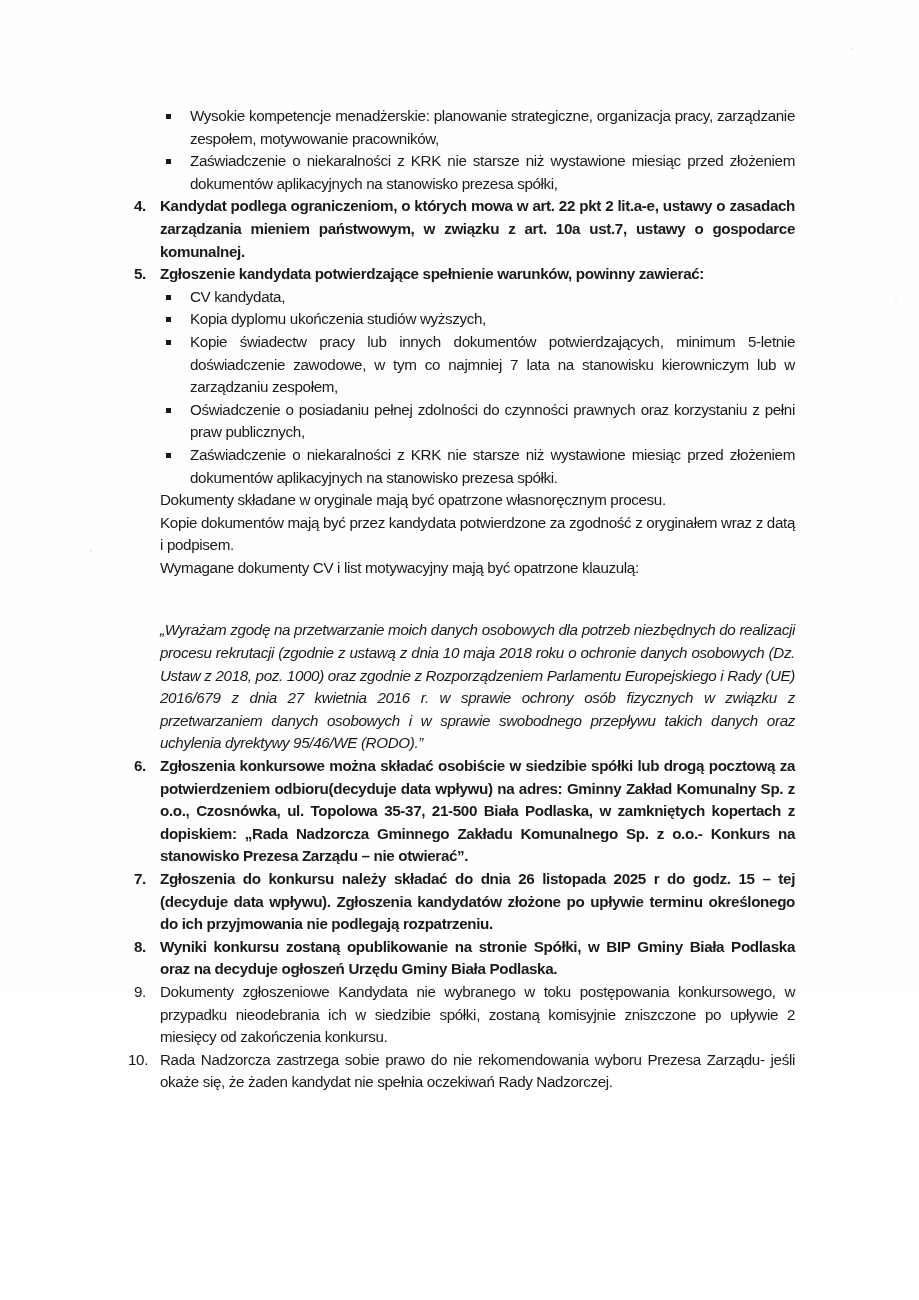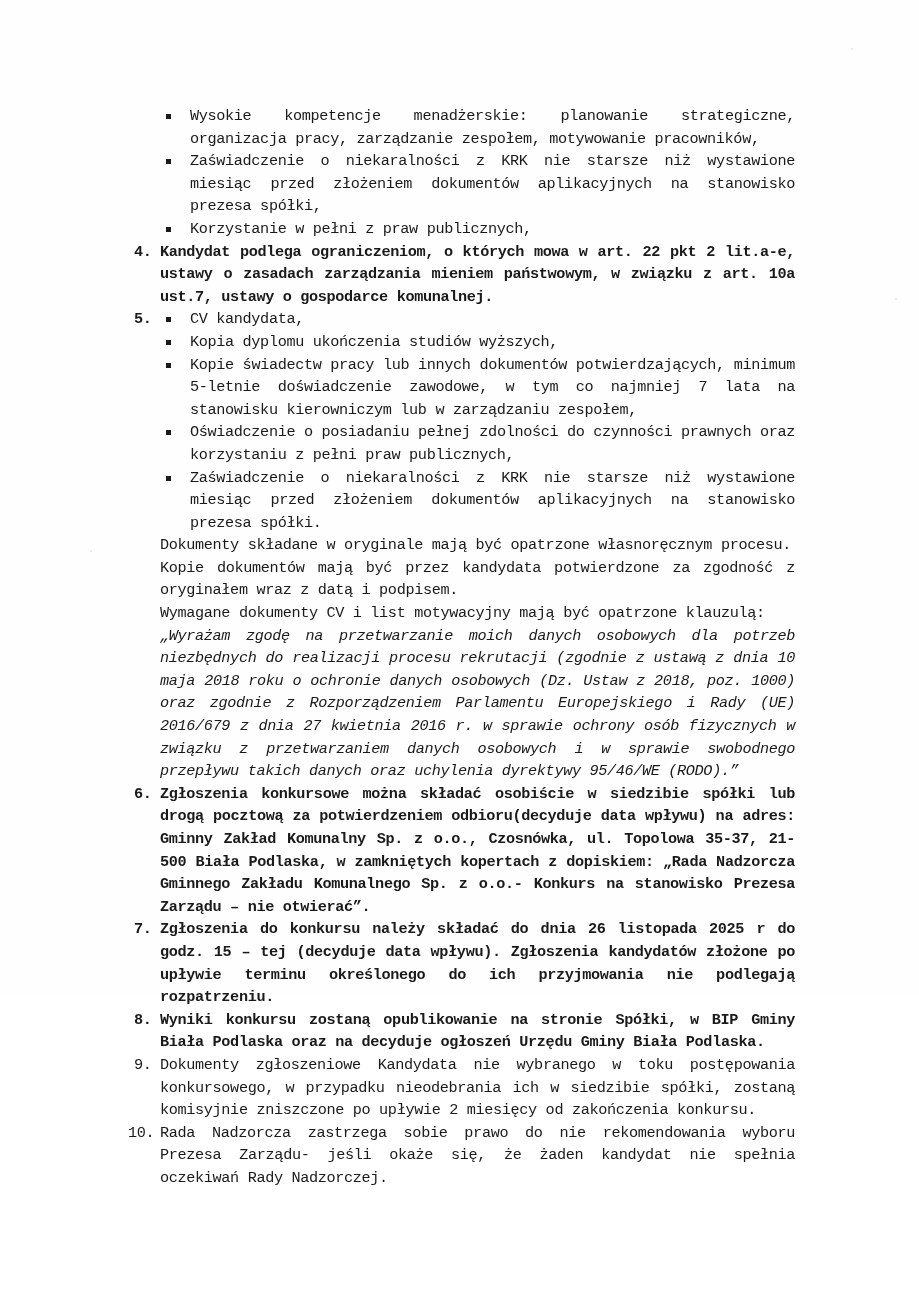--- a/index.html
+++ b/index.html
@@ -1,62 +1,62 @@
 <!DOCTYPE html>
 <html><head>
 <meta charset="utf-8">
 <style>
   html, body { margin: 0; padding: 0; background: #ffffff; }
   body {
     width: 919px; height: 1300px; position: relative; overflow: hidden;
     font-family: "Liberation Sans", "DejaVu Sans", sans-serif;
     color: #1a1a1a;
   }
-  .page { position: absolute; left: 0; top: 0; width: 919px; height: 996px; background: #fefefe; font-family: Liberation Mono, monospace; }
+  .page { position: absolute; left: 0; top: 0; width: 919px; height: 996px; background: #fefefe; }
   .content {
     position: absolute; left: 134px; top: 105px; width: 661px;
     font-size: 15.2px; line-height: 22.6px; letter-spacing: -0.35px;
   }
   .bullets { list-style: none; margin: 0; padding: 0 0 0 56px; }
   .bullets li { position: relative; text-align: justify; }
   .bullets li::before {
     content: ""; position: absolute; left: -24px; top: 9px;
     width: 5px; height: 5px; background: #1a1a1a;
   }
   .num { position: relative; padding-left: 26px; text-align: justify; }
   .num .n { position: absolute; left: 0; top: 0; }
   .num.ten .n { left: -6px; }
   .bold { font-weight: bold; }
   .para { padding-left: 26px; text-align: justify; }
-  .italic { font-style: italic; padding-left: 26px; text-align: justify; }
+  .italic { font-style: italic; padding-left: 26px; text-align: justify; margin-top: 40px; }
   .speck { position: absolute; background: #e6e6e6; width: 2px; height: 2px; border-radius: 1px; }
 </style>
 </head>
 <body>
 
 <div class="page">
   <span class="speck" style="left:851px;top:48px;"></span>
   <span class="speck" style="left:895px;top:298px;"></span>
   <span class="speck" style="left:90px;top:550px;"></span>
 
   <div class="content">
 
     <ul class="bullets">
       <li>Wysokie kompetencje menadżerskie: planowanie strategiczne, organizacja pracy, zarządzanie zespołem, motywowanie pracowników,</li>
       <li>Zaświadczenie o niekaralności z KRK nie starsze niż wystawione miesiąc przed złożeniem dokumentów aplikacyjnych na stanowisko prezesa spółki,</li>
-      <li>Korzystanie w pełni z praw publicznych,</li>
     </ul>
 
     <div class="num bold">
       <span class="n">4.</span>
       <span>Kandydat podlega ograniczeniom, o których mowa w art. 22 pkt 2 lit.a-e, ustawy o zasadach zarządzania mieniem państwowym, w związku z art. 10a ust.7,  ustawy o gospodarce komunalnej.</span>
     </div>
 
     <div class="num bold">
       <span class="n">5.</span>
+      <span>Zgłoszenie kandydata potwierdzające spełnienie warunków, powinny zawierać:</span>
     </div>
     <ul class="bullets">
       <li>CV kandydata,</li>
       <li>Kopia dyplomu ukończenia studiów wyższych,</li>
       <li>Kopie świadectw pracy lub innych dokumentów potwierdzających, minimum 5-letnie doświadczenie zawodowe, w tym co najmniej 7 lata na stanowisku kierowniczym lub w zarządzaniu zespołem,</li>
       <li>Oświadczenie o posiadaniu pełnej zdolności do czynności prawnych oraz korzystaniu z pełni praw publicznych,</li>
       <li>Zaświadczenie o niekaralności z KRK nie starsze niż wystawione miesiąc przed złożeniem dokumentów aplikacyjnych na stanowisko prezesa spółki.</li>
     </ul>
     <div class="para">Dokumenty składane w oryginale mają być opatrzone własnoręcznym procesu.</div>
     <div class="para">Kopie dokumentów mają być przez kandydata potwierdzone za zgodność z oryginałem wraz z datą i podpisem.</div>

